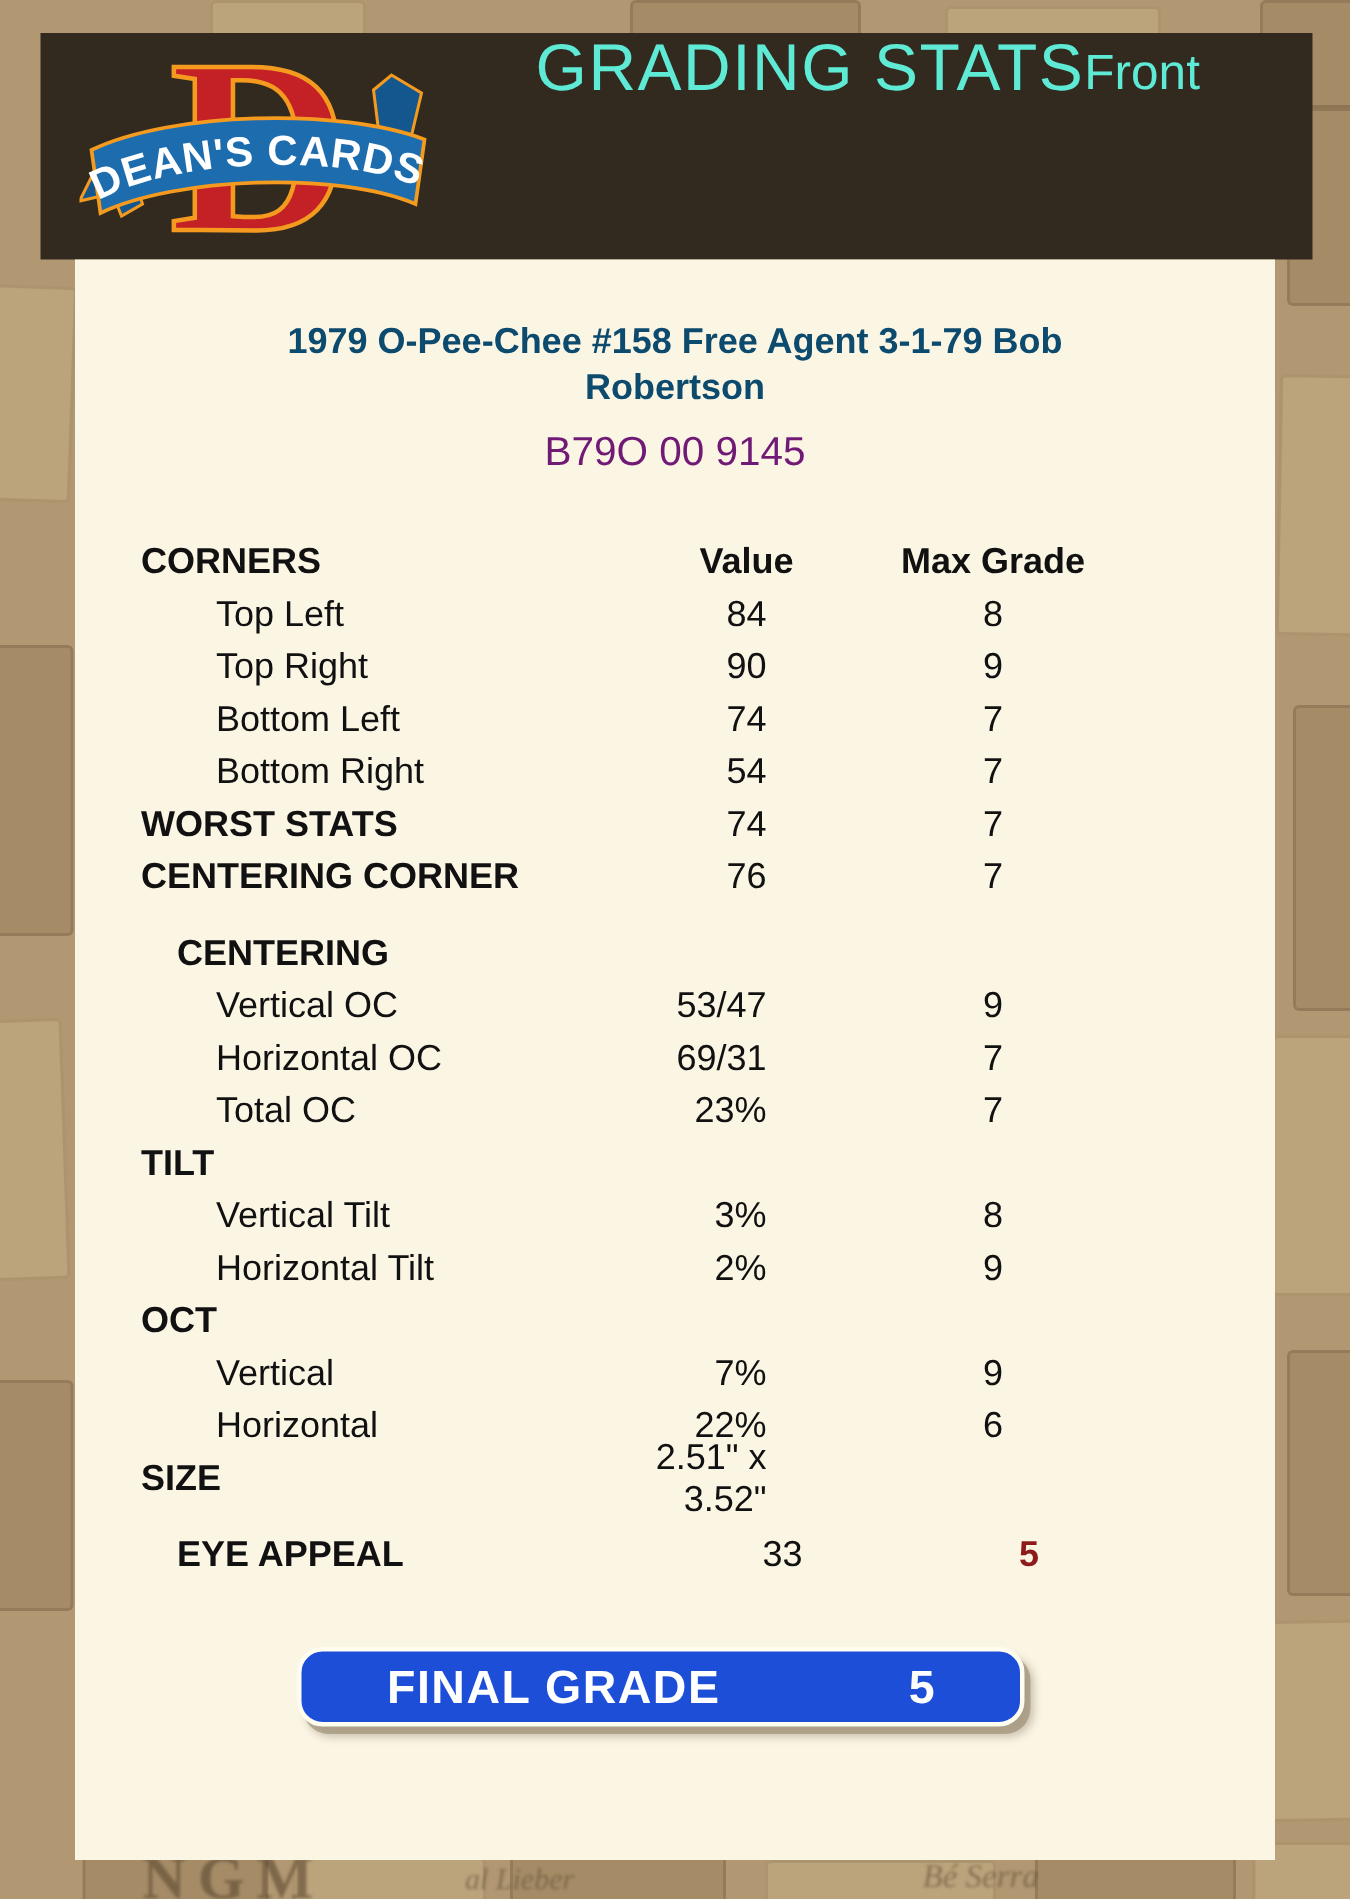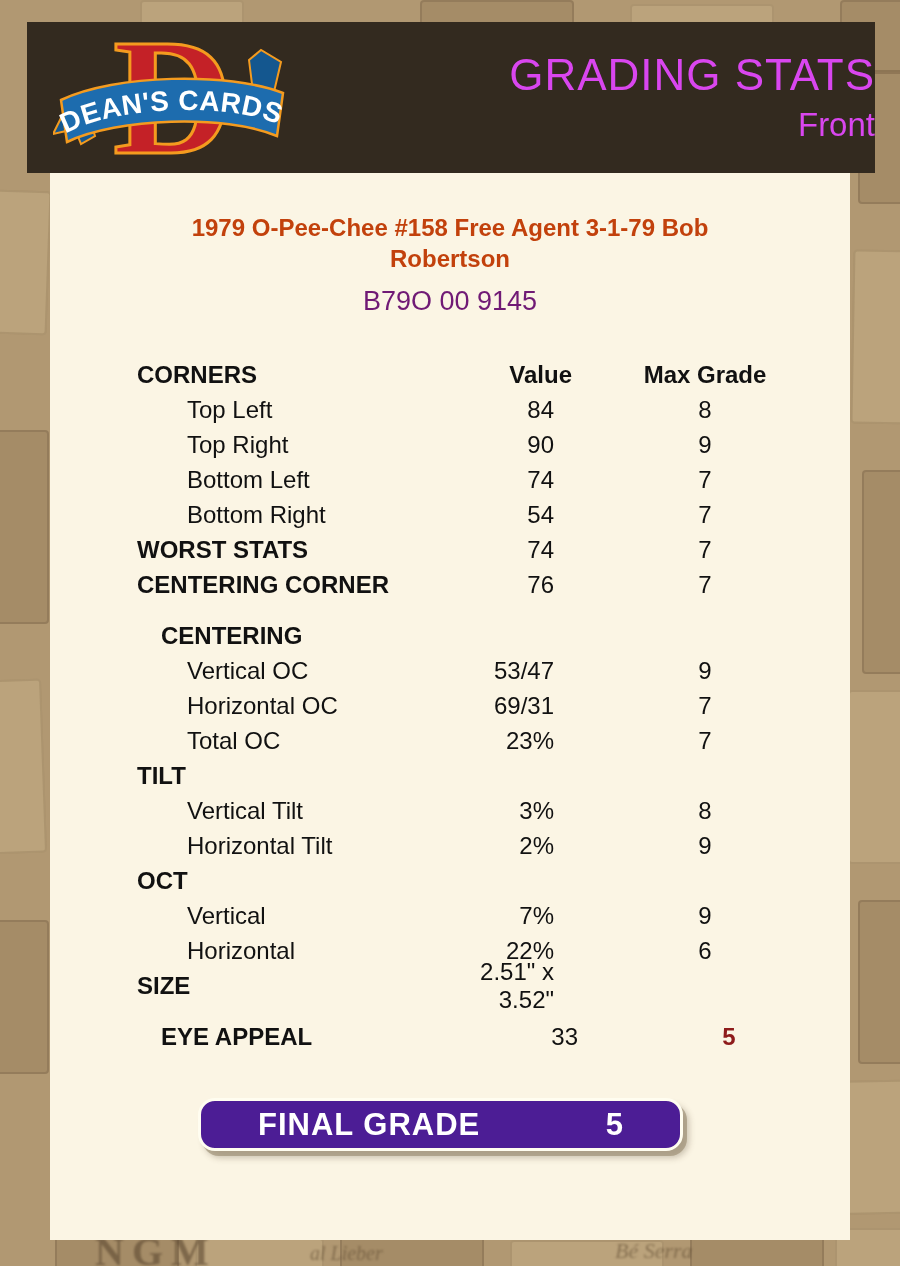--- a/index.html
+++ b/index.html
@@ -24,55 +24,55 @@
   #scrib-2 { left:310px; top:1242px; font-style:italic; font-size:20px; }
   #scrib-3 { left:615px; top:1238px; font-style:italic; font-size:22px; }
 
   
   .header {
     position:absolute; left:27px; top:22px; width:848px; height:151px;
     background:#332a1f; z-index:2;
   }
   .header-text {
     position:absolute; left:255px; right:0; top:0; bottom:0;
-    display:flex; flex-direction:column; align-items:flex-end; justify-content:center;
-    color:#d946ef;
+    display:flex; flex-direction:row; align-items:flex-start; justify-content:center;
+    color:#5eead4;
   }
   .header-title { font-size:44px; letter-spacing:1px; line-height:1.1; }
   .header-sub   { font-size:33px; margin-top:7px; }
   .logo { position:absolute; left:26px; top:8px; width:237px; height:137px; }
 
   
   .content {
     position:absolute; left:50px; top:173px; width:800px; height:1067px;
     background:#fbf5e4; z-index:2; box-sizing:border-box; padding-top:39px;
   }
   .card-title {
     margin:0 auto; max-width:580px; text-align:center;
-    font-weight:bold; font-size:24px; line-height:31px; color:#c2410c;
+    font-weight:bold; font-size:24px; line-height:31px; color:#0c4a6e;
   }
   .card-code { margin-top:12px; text-align:center; font-size:27px; color:#701a75; }
 
   
-  .stats { margin-top:40px; padding-left:87px; }
+  .stats { margin-top:40px; padding-left:44px; }
   .row { display:flex; align-items:center; height:35px; font-size:24px; color:#111; }
   .row.gap { margin-top:16px;margin-left:24px; }
   .cell-label { width:295px; box-sizing:border-box; }
   .row.indent .cell-label { padding-left:50px; }
   .cell-value { width:122px; text-align:right; }
   .cell-grade { width:150px; margin-left:76px; text-align:center; }
   .row.thead { font-weight:bold; }
   .row.thead .cell-value { transform:translateX(18px); }
   .row.bold .cell-label { font-weight:bold; }
   .cell-grade.red { color:#8e1b1b; font-weight:bold; }
 
   
   .final-grade {
     position:absolute; left:148px; top:925px; width:479px; height:47px;
-    background:#4c1d95; border:3px solid #fffdf0; border-radius:17px;
+    background:#1d4ed8; border:3px solid #fffdf0; border-radius:17px;
     box-shadow:4px 5px 0 rgba(146,132,103,0.55), 6px 7px 6px rgba(80,60,40,0.28);
     display:flex; align-items:center; color:#fff; font-weight:bold; font-size:31px;
   }
   .fg-label { margin-left:57px; letter-spacing:1px; }
   .fg-value { margin-left:auto; margin-right:57px; }
 </style>
 </head>
 <body>
 
 <div>

